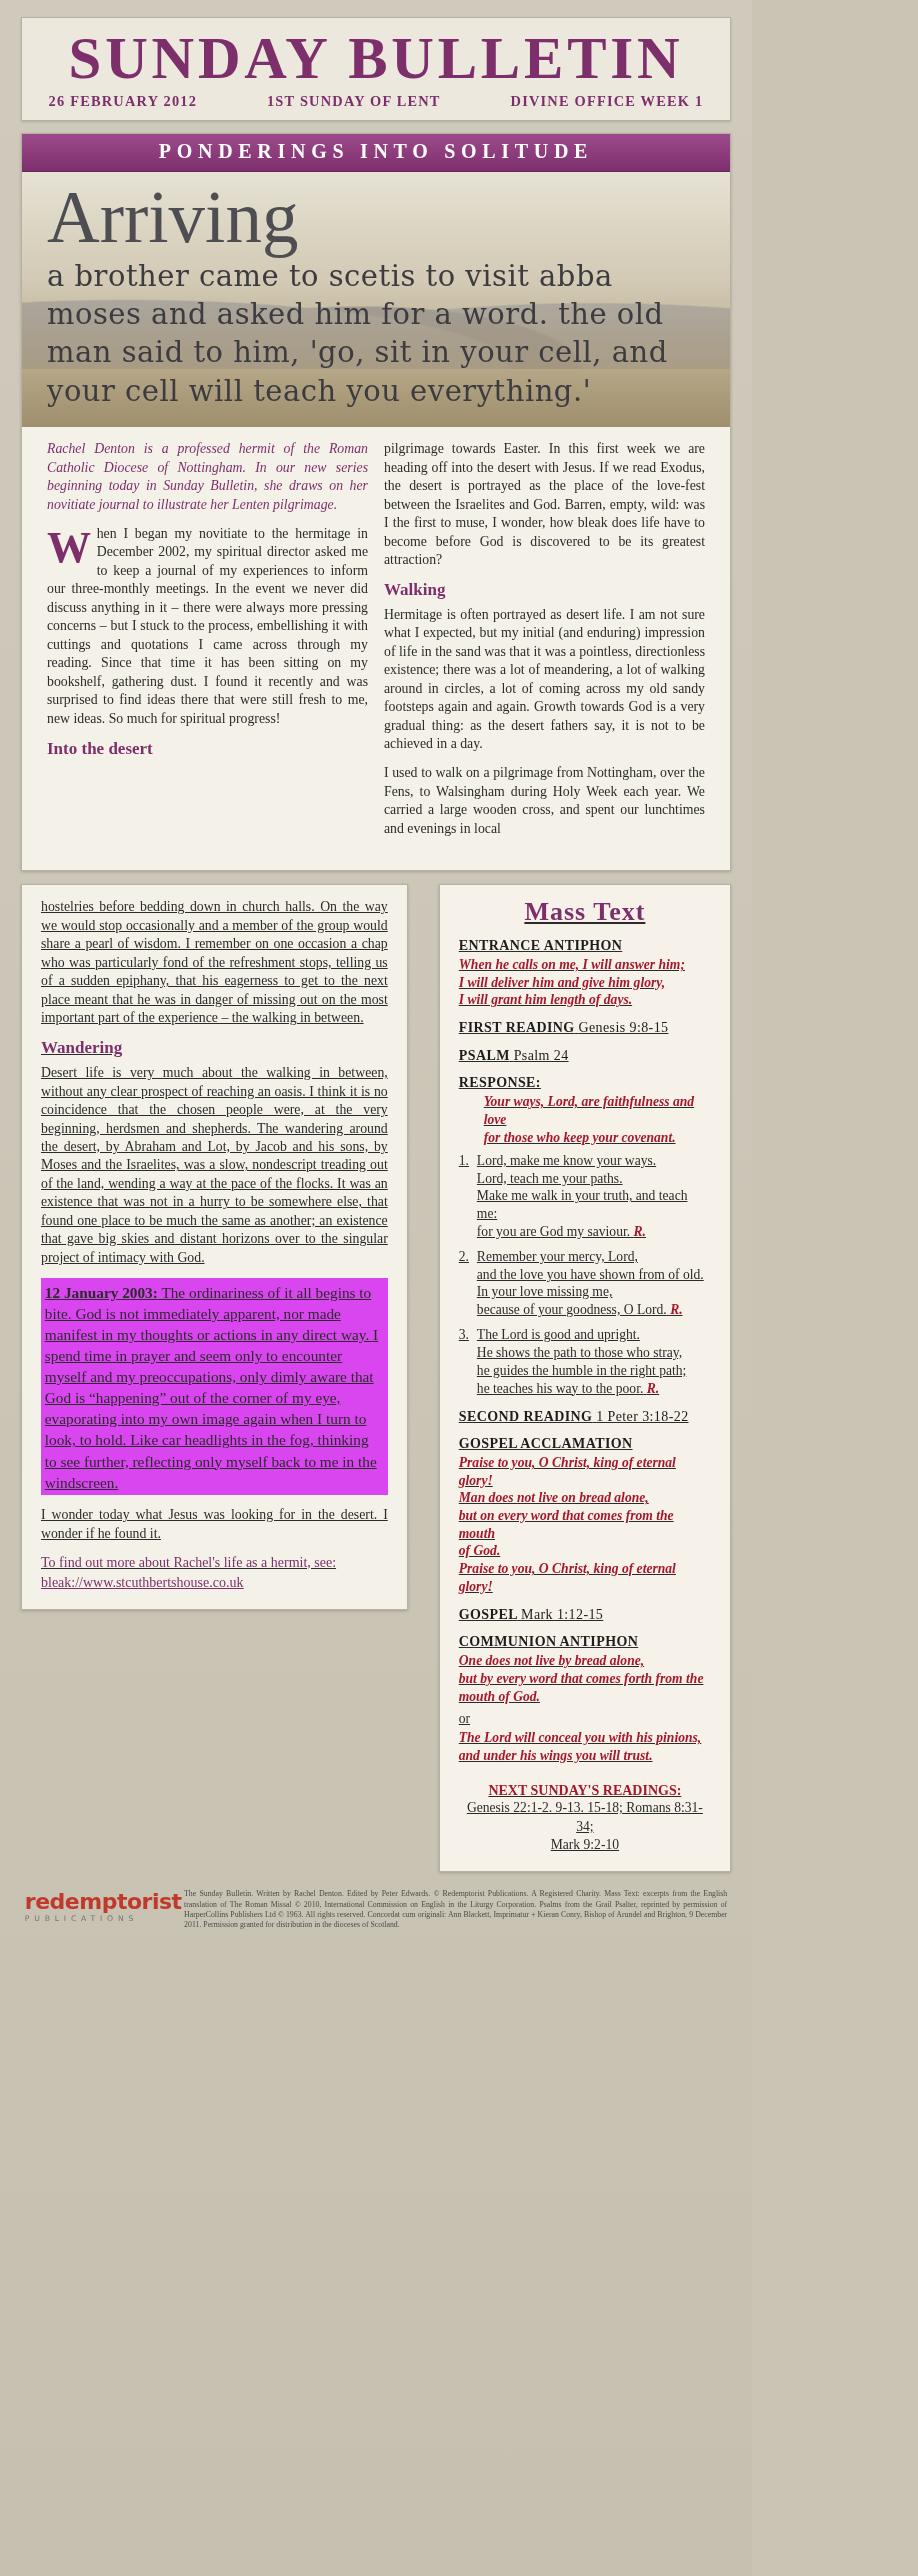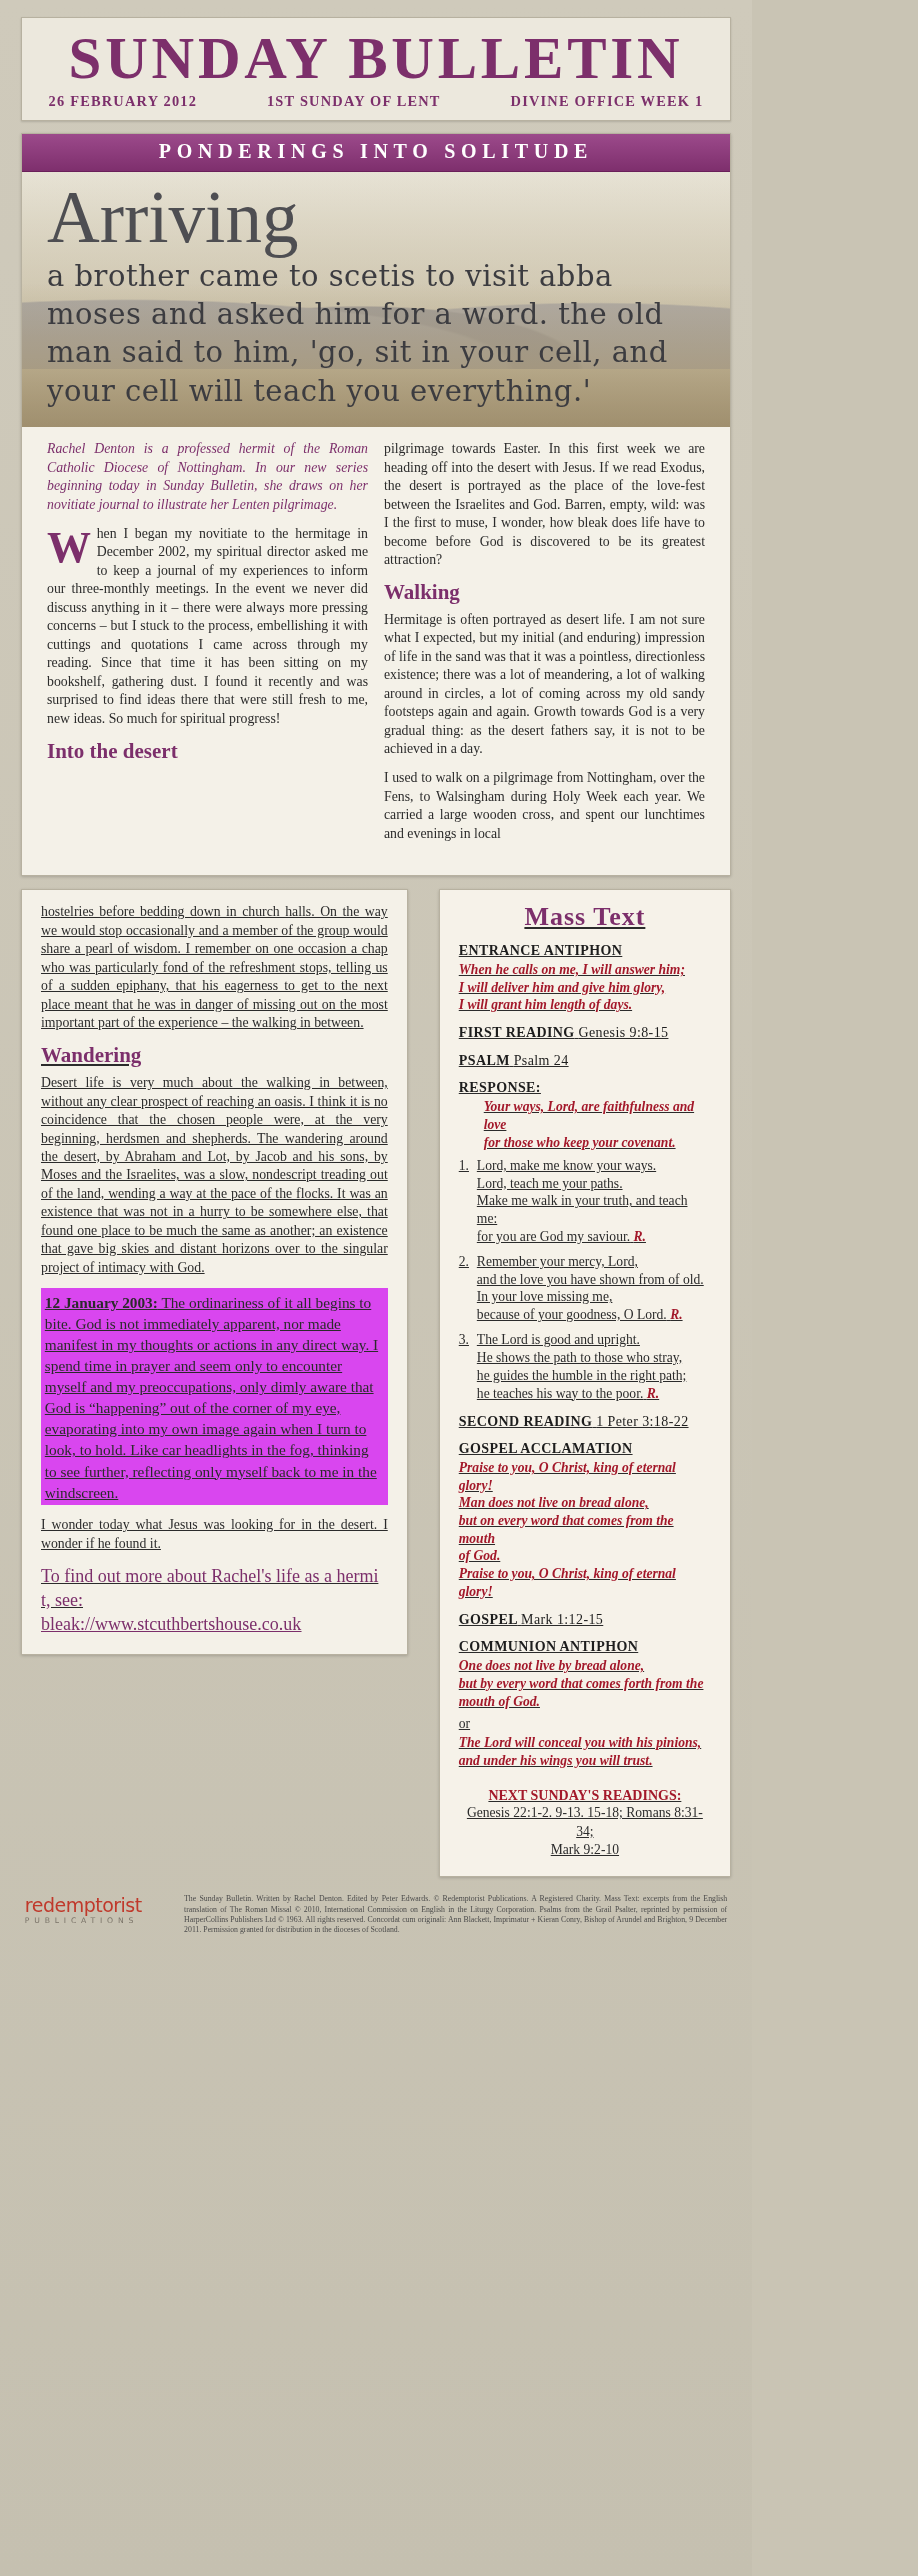--- a/index.html
+++ b/index.html
@@ -119,21 +119,21 @@
     gap: 16px;
     padding: 13.4px 25px 21px 25px;
     background: #f4f1e8;
   }
   .top-cols .col { width: 50%; }
   p { margin: 0 0 10.5px 0; font-size: 13.8px; line-height: 1.34; text-align: justify; }
   .lede { color: #7c2f6b; font-style: italic; }
   .sub-head {
     color: #7c2f6b;
     font-weight: bold;
-    font-size: 21px;
+    font-size: 17px;
     margin: 3.8px 0 5.7px 0;
     font-family: "Liberation Serif", serif;
   }
   .dropcap::first-letter {
     float: left;
     font-size: 44px;
     line-height: .85;
     padding: 3.8px 5.7px 0 0;
     color: #7c2f6b;
     font-weight: bold;
@@ -165,21 +165,21 @@
   .hl {
     background: #d946ef;
     padding: 3.8px 3.8px 1.9px 3.8px;
     font-size: 15.3px;
     line-height: 1.38;
     text-align: left;
   }
   .hl b { font-weight: bold; }
   .link {
     color: #7c2f6b;
-    font-size: 18px;
+    font-size: 14px;
     line-height: 1.35;
     word-break: break-all;
   }
 
   
   .mass-title {
     text-align: center;
     color: #7c2f6b;
     font-size: 26px;
     font-weight: bold;
@@ -243,22 +243,22 @@
     gap: 15.3px;
     align-items: flex-start;
     padding: 3.8px 3.8px 9.6px 3.8px;
   }
   .logo {
     width: 144px;
     flex: none;
   }
   .logo .red {
     color: #c0392b;
-    font-size: 19px;
-    font-weight: normal;
+    font-size: 22px;
+    font-weight: bold;
     letter-spacing: -0.5px;
     font-family: "DejaVu Sans", sans-serif;
   }
   .logo .pub {
     color: #7a7368;
     font-size: 7.7px;
     letter-spacing: 4.8px;
     font-family: "DejaVu Sans", sans-serif;
   }
   .credits {

